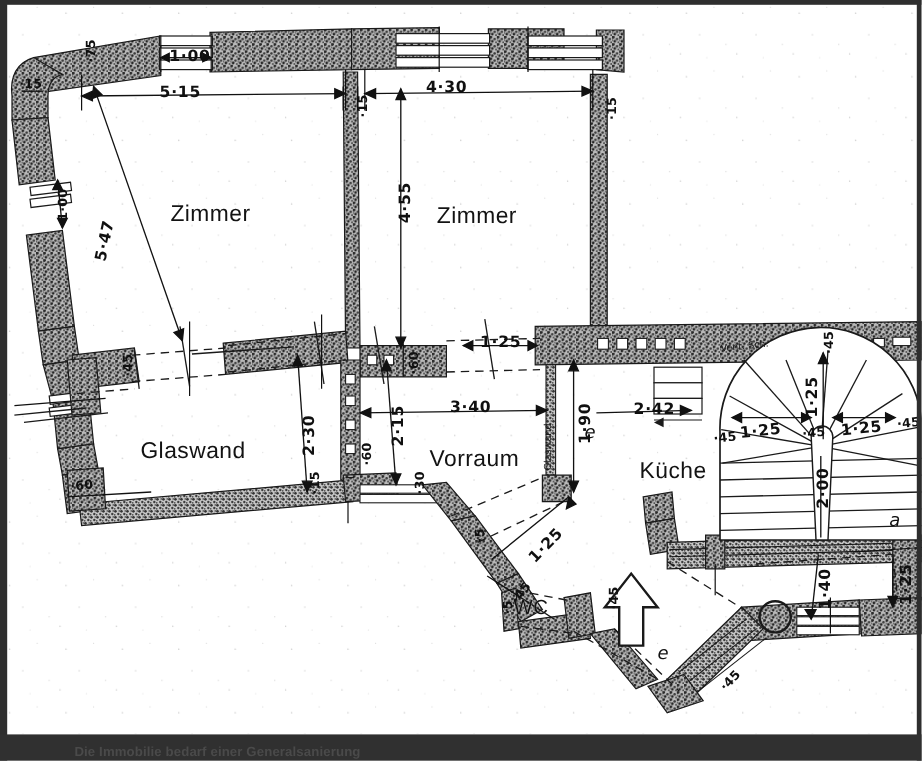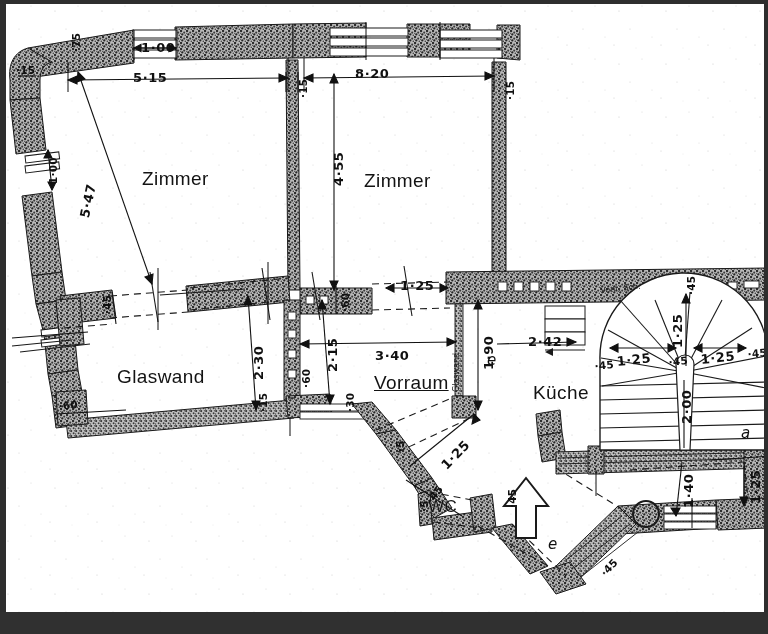--- a/index.html
+++ b/index.html
@@ -377,49 +377,49 @@
         <path d="M596,470 L596,496"></path>
         <path d="M692,498 L692,528"></path>
         <path d="M712,460 L772,456"></path>
       </g>
     </svg>
   </div>
 
   <div class="rlabel" style="left:142px;top:168px;">Zimmer</div>
   <div class="rlabel" style="left:364px;top:170px;">Zimmer</div>
   <div class="rlabel" style="left:117px;top:366px;">Glaswand</div>
-  <div class="rlabel" style="left:374px;top:372px;text-decoration:underline;">Vorraum</div>
+  <div class="rlabel" style="left:358px;top:372px;">Vorraum</div>
   <div class="rlabel" style="left:533px;top:382px;">Küche</div>
   <div class="rlabel sm" style="left:428px;top:497px;">WC</div>
 
   <div class="dim note rot90" style="left:452px;top:392px;">Glaswand</div>
   <div class="dim note rot-slight" style="left:600px;top:286px;">Vent. Sch.</div>
   <div class="dim ital" style="left:741px;top:424px;">a</div>
   <div class="dim ital" style="left:487px;top:351px;">e</div>
   <div class="dim ital" style="left:548px;top:535px;">e</div>
 
   <div class="dim tiny" style="left:16px;top:64px;">·15</div>
   <div class="dim tiny rot90" style="left:70px;top:52px;">·75</div>
   <div class="dim" style="left:141px;top:40px;">1·00</div>
   <div class="dim" style="left:133px;top:70px;">5·15</div>
   <div class="dim tiny rot90" style="left:297px;top:98px;">·15</div>
-  <div class="dim" style="left:355px;top:66px;">8·20</div>
+  <div class="dim" style="left:355px;top:66px;">4·30</div>
   <div class="dim tiny rot90" style="left:504px;top:100px;">·15</div>
   <div class="dim rot90" style="left:331px;top:186px;">4·55</div>
   <div class="dim tiny rot90" style="left:47px;top:184px;">1·00</div>
   <div class="dim rot-left" style="left:77px;top:216px;">5·47</div>
   <div class="dim tiny rot90" style="left:101px;top:314px;">·45</div>
   <div class="dim tiny rot-slight" style="left:58px;top:400px;">·60</div>
 
   <div class="dim rot90" style="left:251px;top:380px;">2·30</div>
   <div class="dim tiny rot90" style="left:300px;top:388px;">·60</div>
   <div class="dim tiny rot90" style="left:257px;top:412px;">·15</div>
   <div class="dim tiny rot90" style="left:344px;top:412px;">·30</div>
   <div class="dim rot90" style="left:325px;top:372px;">2·15</div>
-  <div class="dim" style="left:375px;top:348px;">3·40</div>
+  <div class="dim" style="left:375px;top:332px;">3·40</div>
   <div class="dim tiny rot90" style="left:339px;top:312px;">·60</div>
   <div class="dim" style="left:400px;top:278px;">1·25</div>
   <div class="dim rot90" style="left:481px;top:370px;">1·90</div>
   <div class="dim" style="left:528px;top:334px;">2·42</div>
 
   <div class="dim rot-diag" style="left:438px;top:462px;">1·25</div>
   <div class="dim tiny rot-diag2" style="left:424px;top:498px;">·45</div>
   <div class="dim tiny rot90" style="left:418px;top:512px;">·5</div>
   <div class="dim tiny rot90" style="left:506px;top:508px;">·45</div>
   <div class="dim tiny rot90" style="left:394px;top:452px;">·5</div>
@@ -434,13 +434,14 @@
   <div class="dim rot90" style="left:679px;top:424px;">2·00</div>
   <div class="dim rot90" style="left:681px;top:508px;">1·40</div>
   <div class="dim rot90" style="left:748px;top:504px;">1·25</div>
   <div class="dim tiny rot-diag" style="left:598px;top:570px;">·45</div>
 
   <div class="corner-tl"></div>
   <div class="frame-edge frame-left"></div>
   <div class="frame-edge frame-right"></div>
   <div class="frame-edge frame-top"></div>
   <div class="frame-edge frame-bottom"></div>
+  <div class="caption">Die Immobilie bedarf einer Generalsanierung</div>
 </div>
 
 </body></html>

